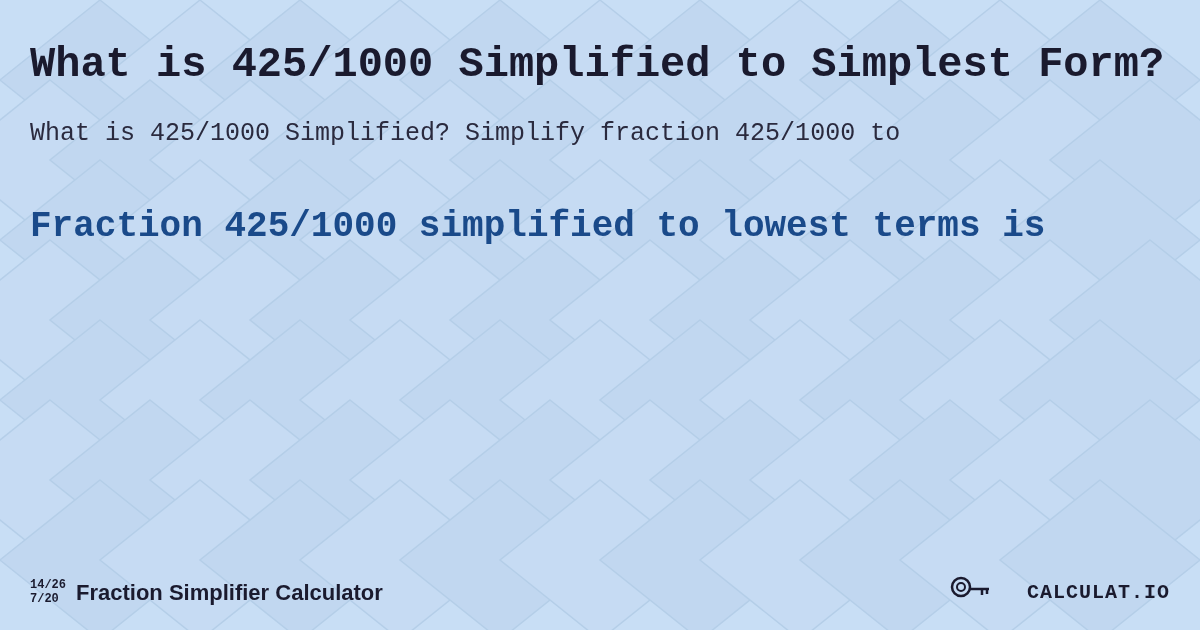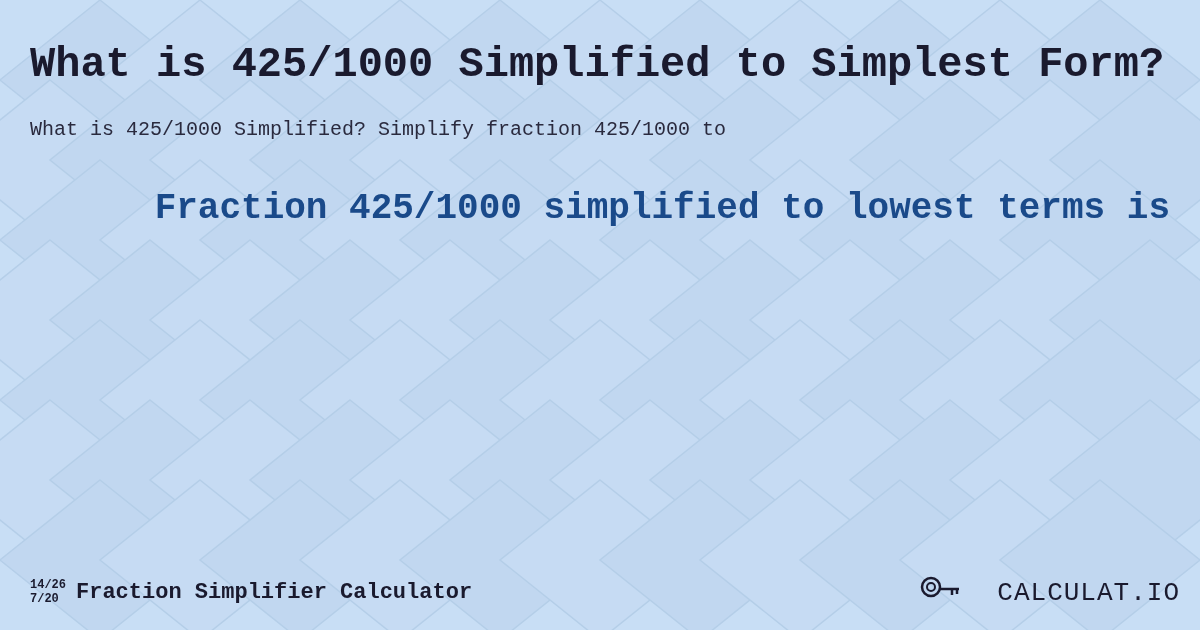--- a/index.html
+++ b/index.html
@@ -40,44 +40,44 @@
       font-family: 'Courier New', Courier, monospace;
       font-size: 42px;
       font-weight: bold;
       color: #1a1a2e;
       line-height: 1.2;
       margin-bottom: 24px;
     }
 
     .description {
       font-family: 'Courier New', Courier, monospace;
-      font-size: 20px;
+      font-size: 25px;
       color: #2a2a3e;
       line-height: 1.6;
       margin-bottom: 40px;
       max-width: 900px;
     }
 
     .result-section {
-      text-align: right;
+      margin-top: 10px;
     }
 
     .result-text {
       font-family: 'Courier New', Courier, monospace;
       font-size: 36px;
       font-weight: bold;
       color: #1a4a8a;
       line-height: 1.3;
     }
 
     .footer {
       position: absolute;
       bottom: 20px;
       left: 30px;
-      right: 20px;
+      right: 30px;
       display: flex;
       align-items: center;
       justify-content: space-between;
     }
 
     .footer-left {
       display: flex;
       align-items: center;
       gap: 10px;
     }
@@ -87,21 +87,21 @@
       flex-direction: column;
       align-items: flex-start;
       font-family: 'Courier New', Courier, monospace;
       font-size: 12px;
       font-weight: bold;
       color: #1a1a2e;
       line-height: 1.1;
     }
 
     .footer-brand {
-      font-family: Liberation Mono, monospace;
+      font-family: Liberation Sans, sans-serif;
       font-size: 22px;
       font-weight: bold;
       color: #1a1a2e;
     }
 
     .footer-right {
       display: flex;
       align-items: center;
       gap: 8px;
     }
@@ -247,17 +247,17 @@
       <span class="key-icon">
         <svg width="40" height="28" viewBox="0 0 40 28" xmlns="http://www.w3.org/2000/svg">
           <circle cx="12" cy="12" r="9" stroke="#1a1a2e" stroke-width="2.5" fill="none"></circle>
           <circle cx="12" cy="12" r="4" stroke="#1a1a2e" stroke-width="2" fill="none"></circle>
           <line x1="21" y1="14" x2="40" y2="14" stroke="#1a1a2e" stroke-width="2.5"></line>
           <line x1="33" y1="14" x2="33" y2="20" stroke="#1a1a2e" stroke-width="2.5"></line>
           <line x1="38" y1="14" x2="38" y2="19" stroke="#1a1a2e" stroke-width="2.5"></line>
         </svg>
       </span>
       <span class="calculat-logo">
-        <span style="font-family:'Courier New',Courier,monospace; font-size:26px; font-weight:normal; color:#1a1a2e; letter-spacing:1px;margin-left:30px;">CALCULAT.IO</span>
+        <span style="font-family:'Courier New',Courier,monospace; font-size:20px; font-weight:bold; color:#1a1a2e; letter-spacing:1px;margin-left:30px;">CALCULAT.IO</span>
       </span>
     </div>
   </div>
 </div>
 
 </body></html>

